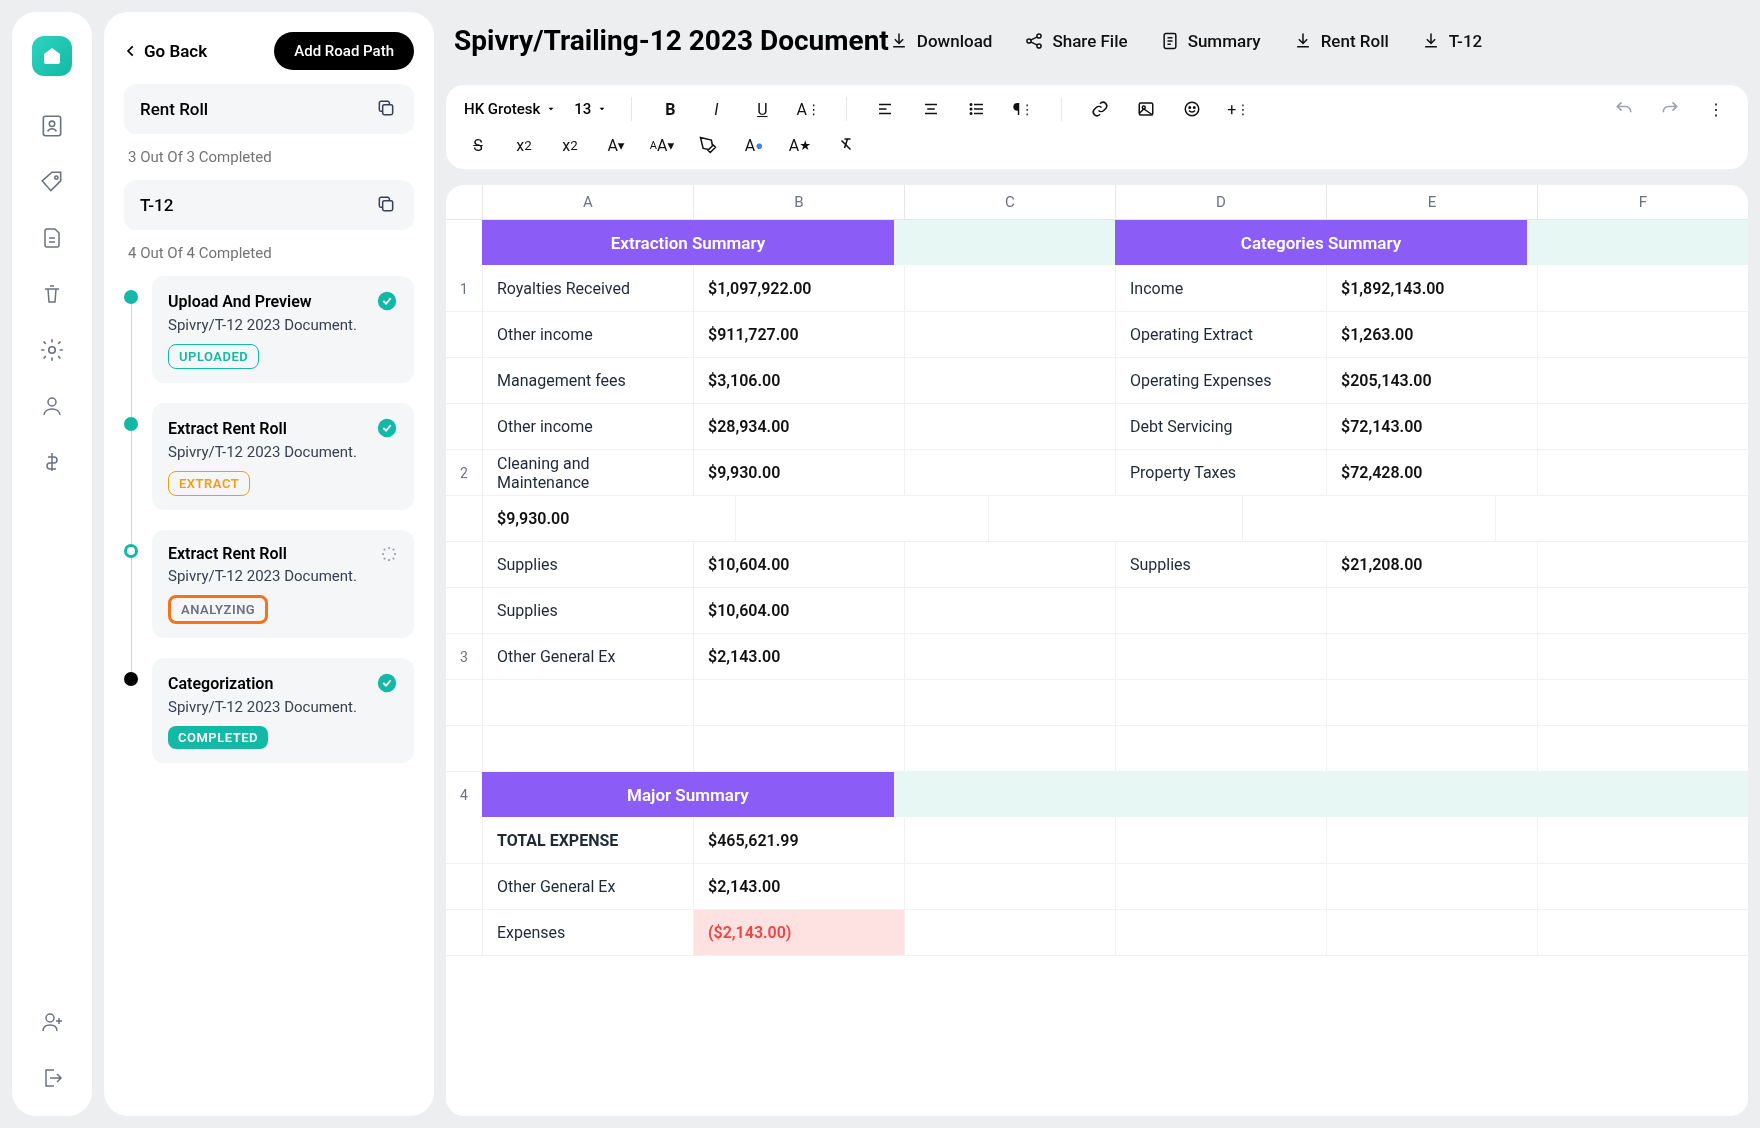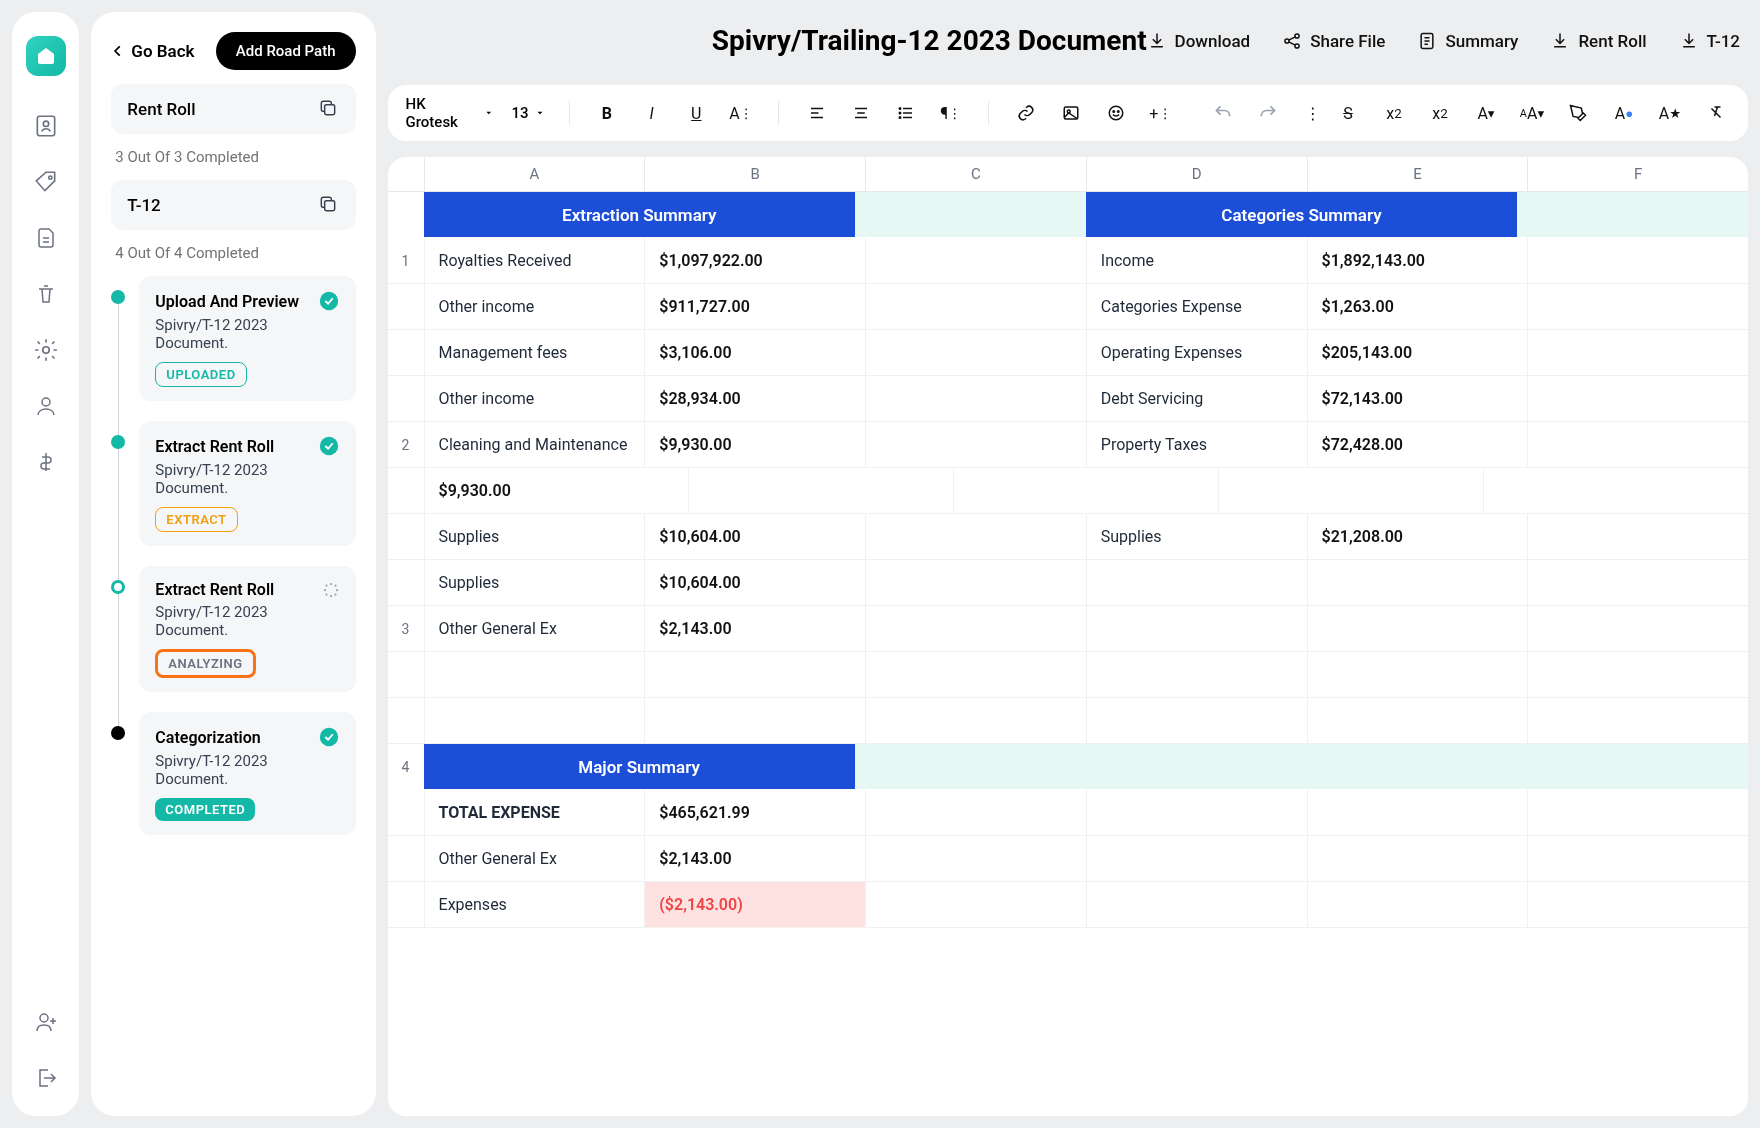--- a/index.html
+++ b/index.html
@@ -29,39 +29,39 @@
 .step-card-title{font-size:16px;font-weight:600}
 .step-check{width:22px;height:22px;color:#14b8a6}
 .step-loader{width:18px;height:18px;color:#9ca3af}
 .step-subtitle{font-size:15px;color:#374151;margin-bottom:10px}
 .badge{display:inline-block;padding:4px 10px;border-radius:8px;font-size:13px;font-weight:600;letter-spacing:0.5px}
 .badge.uploaded{border:1px solid #14b8a6;color:#14b8a6;background:transparent}
 .badge.extract{border:1px solid #f59e0b;color:#f59e0b;background:transparent}
 .badge.analyzing{border:3px solid #f97316;color:#6b7280;background:transparent}
 .badge.completed{background:#14b8a6;color:#fff}
 .main{flex:1;margin:12px 12px 12px 0;display:flex;flex-direction:column;gap:16px}
-.topbar{display:flex;justify-content:flex-end;align-items:center;padding:12px 8px}
+.topbar{display:flex;justify-content:flex-start;align-items:center;padding:12px 8px}
 .doc-title{font-size:28px;font-weight:700}
 .top-actions{display:flex;gap:32px;align-items:center}
 .action-btn{display:flex;align-items:center;gap:8px;font-size:17px;font-weight:500;cursor:pointer;color:#111}
-.toolbar{background:#fff;border-radius:18px;padding:10px 18px;display:flex;gap:8px}
+.toolbar{background:#fff;border-radius:18px;padding:10px 18px;display:flex;flex-direction:column;gap:8px}
 .toolbar-row{display:flex;align-items:center;gap:18px}
 .tb-sep{width:1px;height:24px;background:#e5e7eb;margin:0 6px}
 .tb-btn{width:28px;height:28px;display:flex;align-items:center;justify-content:center;color:#111;cursor:pointer;font-size:16px}
 .font-select{display:flex;align-items:center;gap:6px;font-size:15px;font-weight:500;cursor:pointer}
 .grid-wrap{background:#fff;border-radius:18px;flex:1;overflow:hidden;display:flex;flex-direction:column}
 .col-headers{display:flex;border-bottom:1px solid #e5e7eb}
 .row-num-head{width:36px;flex-shrink:0}
 .col-head{flex:1;text-align:center;padding:8px 0;font-size:15px;color:#6b7280;border-left:1px solid #e5e7eb}
 .grid-body{flex:1;overflow-y:auto}
 .grid-row{display:flex;min-height:46px;border-bottom:1px solid transparent}
 .row-num{width:36px;flex-shrink:0;display:flex;align-items:center;justify-content:center;font-size:14px;color:#6b7280}
 .cellwrap{flex:1;display:flex}
 .cellwrap>div{flex:1;border-left:1px solid #f1f1f1;display:flex;align-items:center;padding:0 14px}
-.section-hdr{background:#1d4ed8;color:#fff;font-size:17px;font-weight:600;justify-content:center!important;border:none!important}
+.section-hdr{background:#8b5cf6;color:#fff;font-size:17px;font-weight:600;justify-content:center!important;border:none!important}
 .section-hdr-light{background:#e7f7f3!important}
 .data-row{border-bottom:1px solid #f1f1f1}
 .data-row .lbl{font-size:16px;color:#1f2937}
 .data-row .val{font-size:16px;font-weight:600;color:#111}
 .neg{color:#ef4444!important;background:#fee2e2}
 .bold-row .lbl{font-weight:700}
 svg{display:block}
 </style>
 </head>
 <body>
@@ -414,21 +414,21 @@
         <div class="val">$1,892,143.00</div>
         <div></div>
       </div>
     </div>
     <div class="grid-row data-row">
       <div class="row-num"></div>
       <div class="cellwrap">
         <div class="lbl">Other income</div>
         <div class="val">$911,727.00</div>
         <div></div>
-        <div class="lbl">Categories Expense</div>
+        <div class="lbl">Operating Extract</div>
         <div class="val">$1,263.00</div>
         <div></div>
       </div>
     </div>
     <div class="grid-row data-row">
       <div class="row-num"></div>
       <div class="cellwrap">
         <div class="lbl">Management fees</div>
         <div class="val">$3,106.00</div>
         <div></div>

